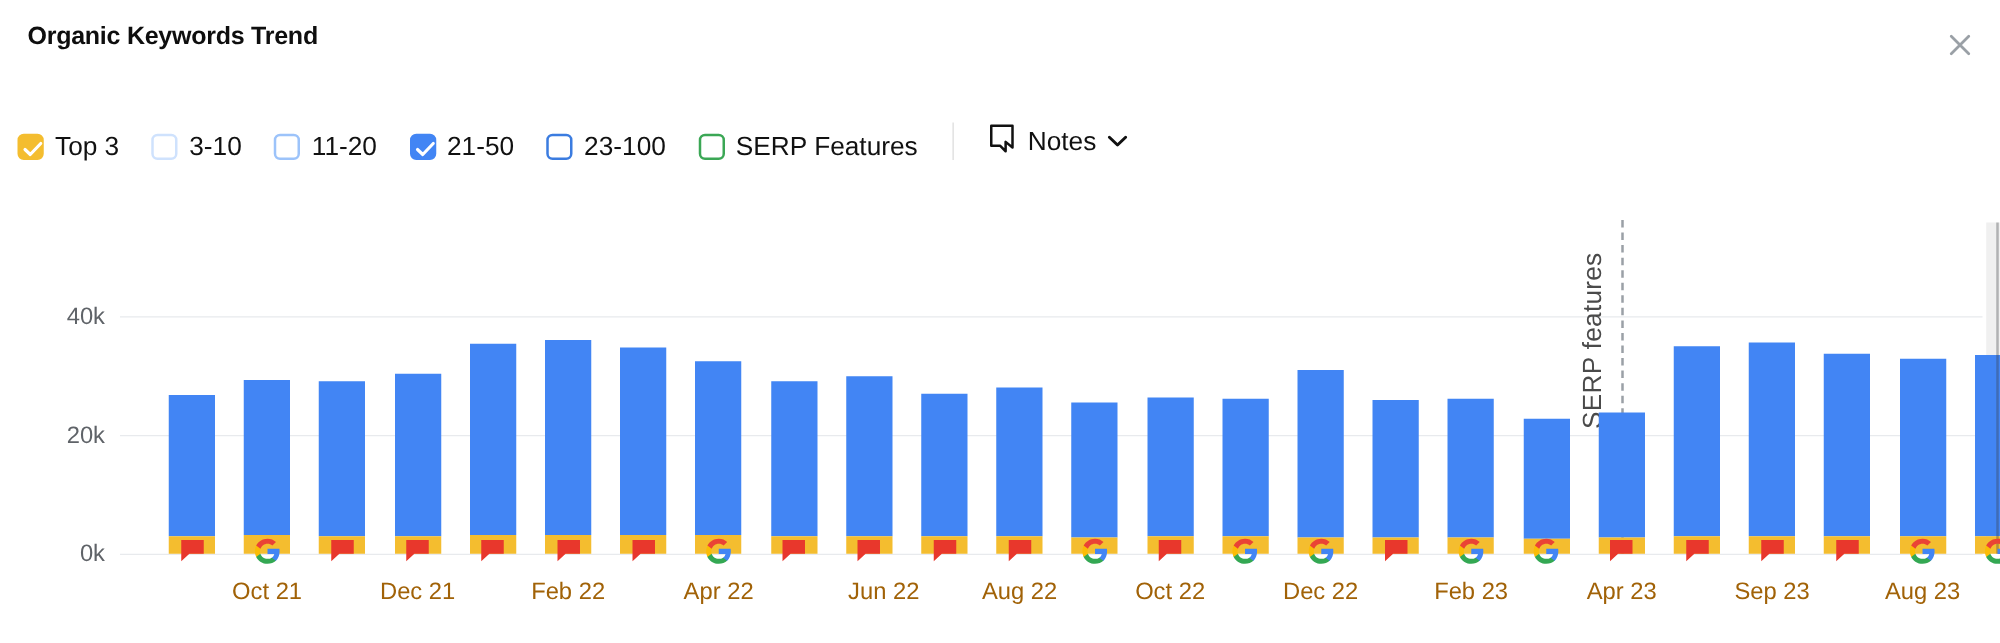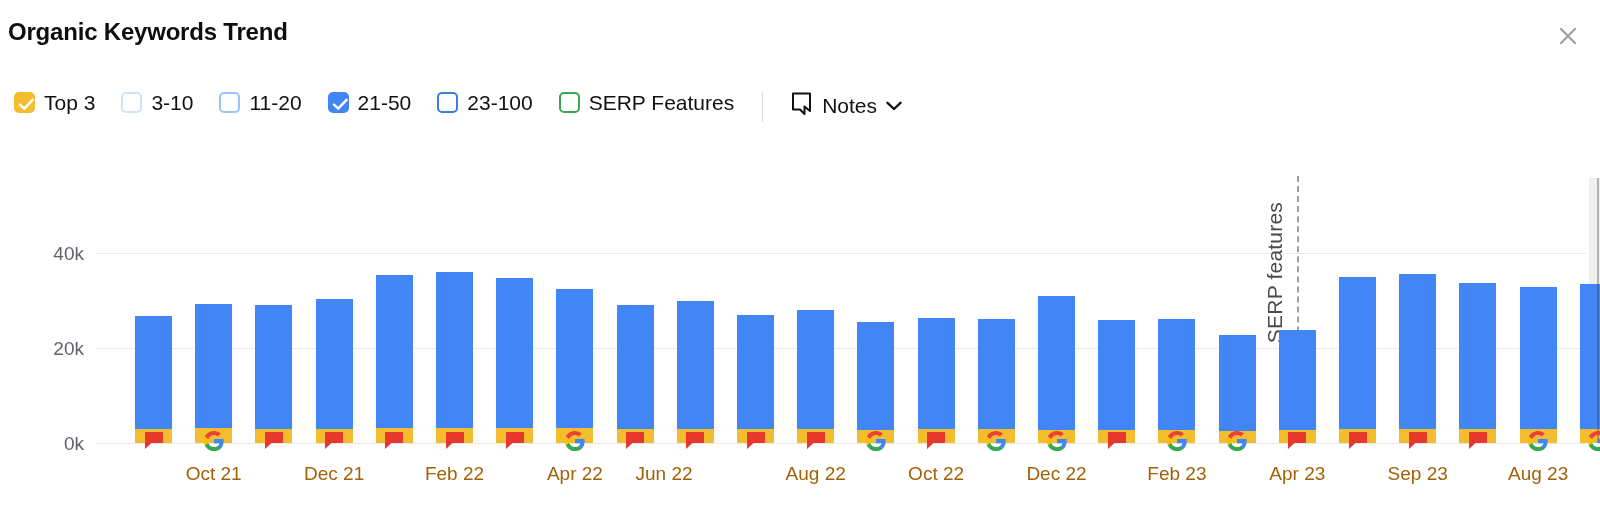--- a/index.html
+++ b/index.html
@@ -10,23 +10,23 @@
     background: #ffffff;
     font-family: "Liberation Sans", sans-serif;
     color: #222222;
     overflow: hidden;
     position: relative;
   }
 
   
   .panel-title {
     position: absolute;
-    left: 8px;
+    left: 22px;
     top: 18px;
-    font-size: 24px;
+    font-size: 20px;
     font-weight: bold;
     letter-spacing: -0.2px;
     color: #0e0e0e;
   }
   .close-btn {
     position: absolute;
     right: 18px;
     top: 22px;
     width: 28px;
     height: 28px;
@@ -36,21 +36,21 @@
   .close-btn svg { display: block; }
 
   
   .toolbar {
     position: absolute;
     left: 14px;
     top: 92px;
     right: 14px;
     height: 36px;
     display: flex;
-    align-items: flex-start;
+    align-items: flex-end;
   }
   .legend-group { display: flex; align-items: center; }
   .legend-item {
     display: flex;
     align-items: center;
     margin-right: 26px;
     cursor: pointer;
     white-space: nowrap;
   }
   .chk {
@@ -514,21 +514,21 @@
           <path fill="#4285F4" d="M45.1 24.5c0-1.6-.1-3.2-.4-4.7H24v8.9h11.8c-.5 2.7-2.1 5-4.4 6.6v5.5h7.1c4.2-3.8 6.6-9.5 6.6-16.3z"></path>
           <path fill="#34A853" d="M24 46c6 0 11-2 14.6-5.3l-7.1-5.5c-2 1.3-4.5 2.1-7.5 2.1-5.8 0-10.7-3.9-12.4-9.1H4.2v5.7C7.8 41.1 15.3 46 24 46z"></path>
           <path fill="#FBBC05" d="M11.6 28.2c-.5-1.3-.7-2.7-.7-4.2s.3-2.9.7-4.2v-5.7H4.2A22 22 0 0 0 2 24c0 3.6.9 6.9 2.2 9.9l7.4-5.7z"></path>
           <path fill="#EA4335" d="M24 10.7c3.3 0 6.2 1.1 8.5 3.3l6.3-6.3C35 4.1 30 2 24 2 15.3 2 7.8 6.9 4.2 14.1l7.4 5.7c1.7-5.2 6.6-9.1 12.4-9.1z"></path>
         </svg>
       </div>
       <div class="xlabel" style="left: 213.7px; top: 303px;">Oct 21</div>
       <div class="xlabel" style="left: 334.1px; top: 303px;">Dec 21</div>
       <div class="xlabel" style="left: 454.5px; top: 303px;">Feb 22</div>
       <div class="xlabel" style="left: 574.9px; top: 303px;">Apr 22</div>
-      <div class="xlabel" style="left: 664px; top: 303px;">Jun 22</div>
+      <div class="xlabel" style="left: 707px; top: 303px;">Jun 22</div>
       <div class="xlabel" style="left: 815.7px; top: 303px;">Aug 22</div>
       <div class="xlabel" style="left: 936.1px; top: 303px;">Oct 22</div>
       <div class="xlabel" style="left: 1056.5px; top: 303px;">Dec 22</div>
       <div class="xlabel" style="left: 1176.9px; top: 303px;">Feb 23</div>
       <div class="xlabel" style="left: 1297.3px; top: 303px;">Apr 23</div>
       <div class="xlabel" style="left: 1417.7px; top: 303px;">Sep 23</div>
       <div class="xlabel" style="left: 1538.1px; top: 303px;">Aug 23</div>
     </div>
 </div>
 

